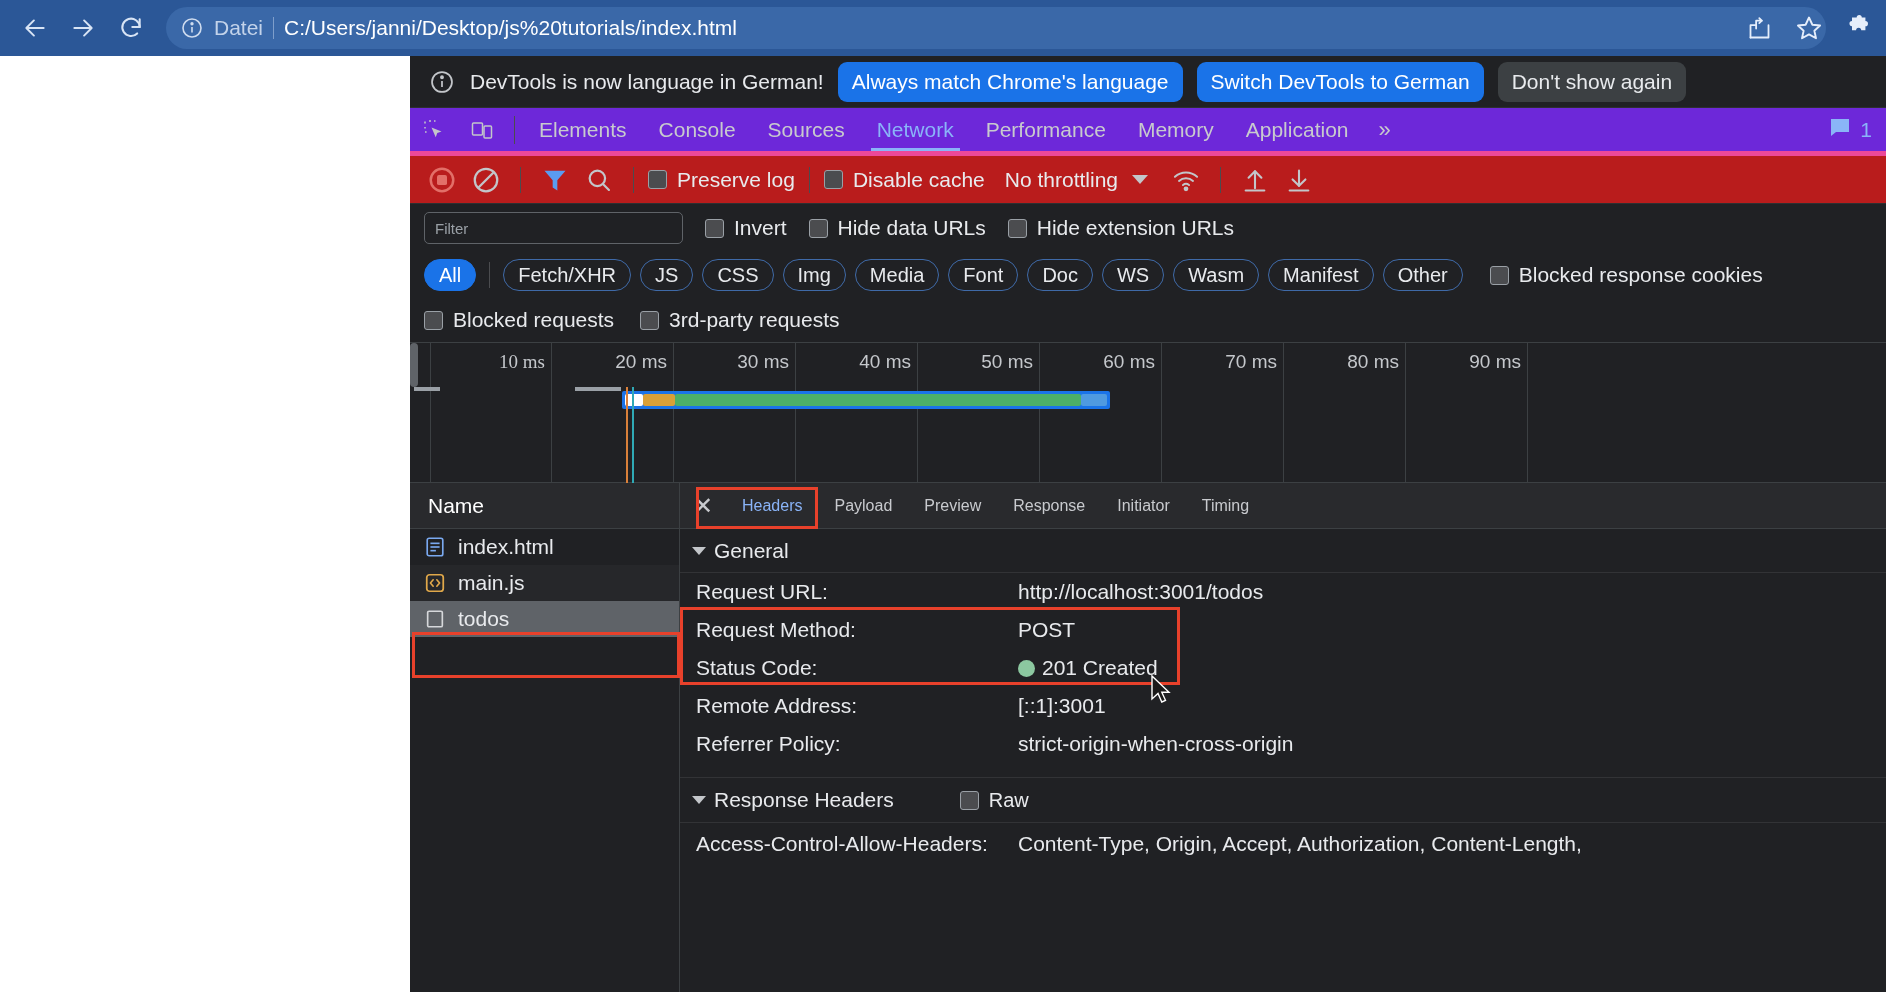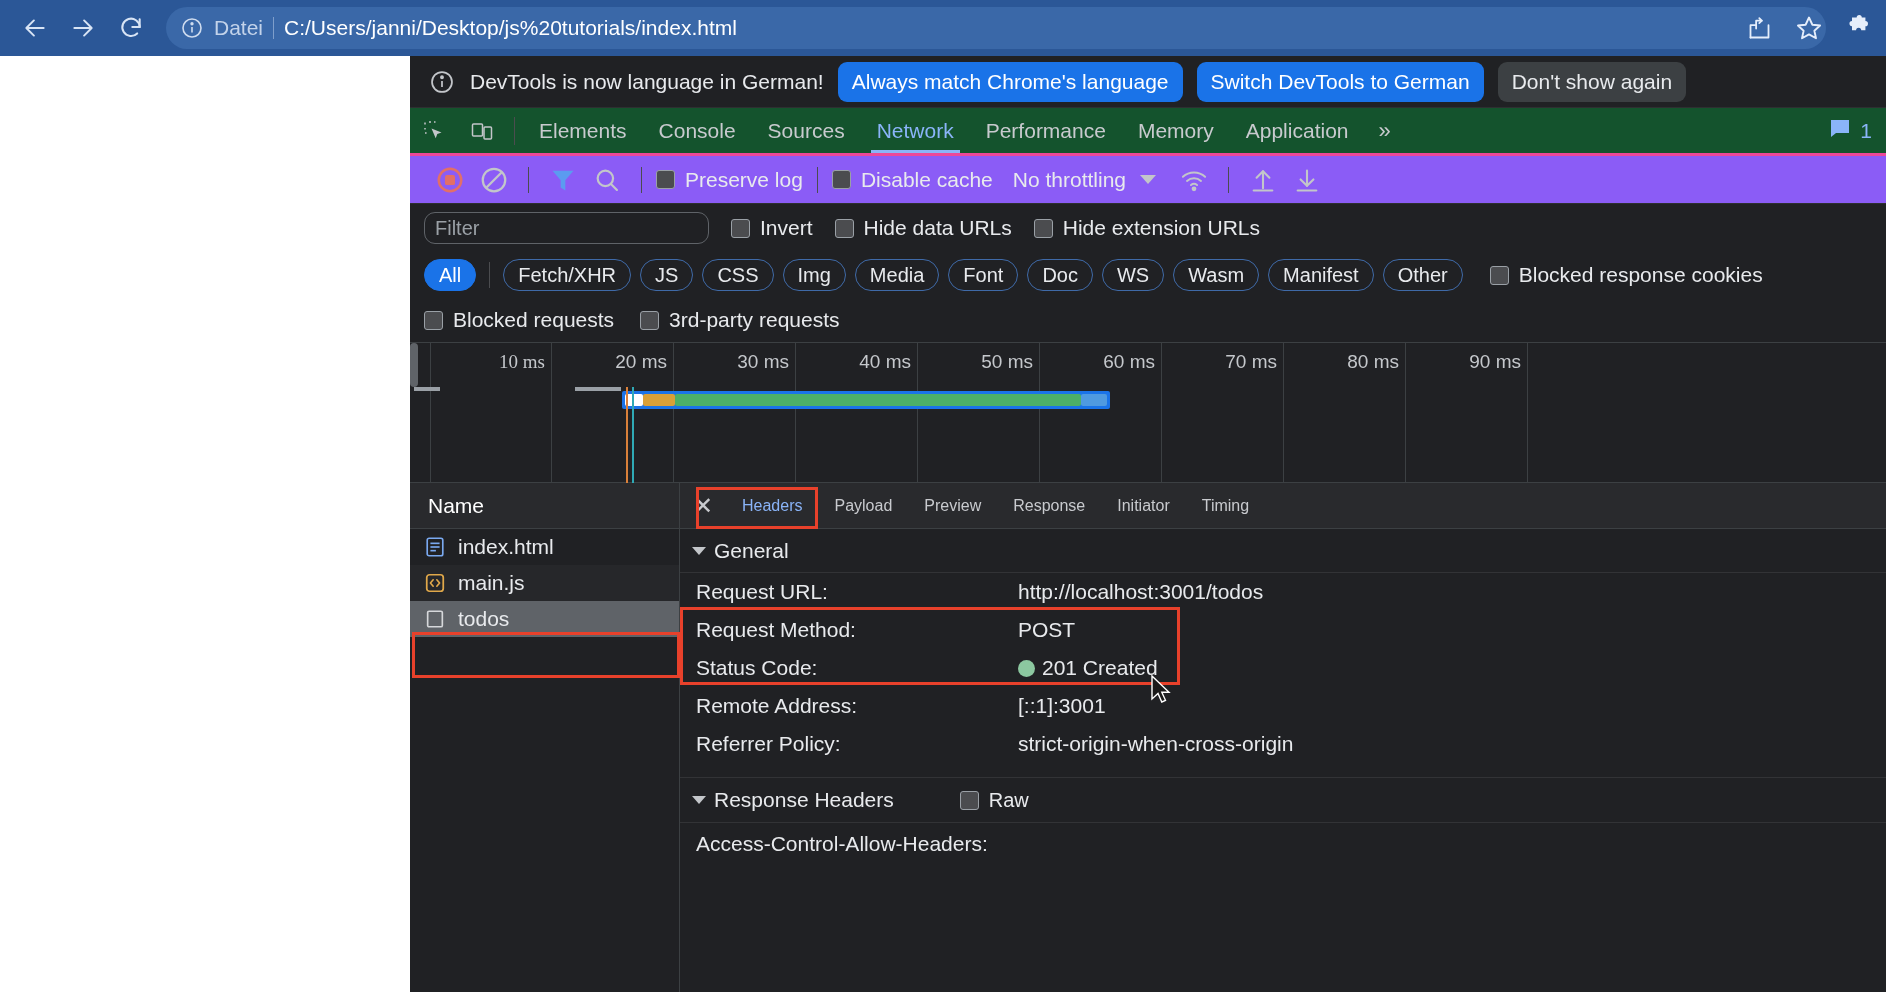--- a/index.html
+++ b/index.html
@@ -61,63 +61,63 @@
   .notif-text { font-size: 21px; color: #e8eaed; white-space: nowrap; }
   .notif-btn {
     background: #1a73e8; color: #fff; border: none; border-radius: 9px;
     height: 40px; padding: 0 14px; font-size: 21px;
     font-family: "Liberation Sans", sans-serif; white-space: nowrap;
   }
   .notif-btn.secondary { background: #3c4043; color: #e8eaed; }
 
   
   .tabstrip {
-    height: 48px; flex: 0 0 48px; background: #14532d;
-    display: flex; align-items: stretch; border-bottom: 3px solid #ec4899;
+    height: 48px; flex: 0 0 48px; background: #6d28d9;
+    display: flex; align-items: stretch; border-bottom: 5px solid #ec4899;
   }
   .tool-icon-btn { width: 48px; display:flex; align-items:center; justify-content:center; color:#c3c6ca; }
   .tabstrip-sep { width:1px; height:28px; background:#4b4c4f; align-self:center; margin: 0 8px; }
   .tab {
     display: flex; align-items: center; padding: 0 16px; font-size: 21px;
     color: #c8cace; position: relative; white-space: nowrap;
   }
   .tab.active { color: #8ab4f8; }
   .tab.active::after {
     content: ''; position: absolute; left: 10px; right: 10px; bottom: 0;
     height: 3px; background: #8ab4f8;
   }
   .tab-overflow { display:flex; align-items:center; padding: 0 14px; color:#c8cace; font-size: 22px; }
   .tabstrip-right { margin-left:auto; display:flex; align-items:center; gap: 8px; padding-right: 14px; }
   .msg-count { display:flex; align-items:center; gap:8px; color:#8ab4f8; font-size:21px; }
 
   
   .net-toolbar {
     height: 48px; flex: 0 0 48px; display:flex; align-items:center;
-    gap: 4px; padding-left: 20px; background:#8b5cf6;
+    gap: 4px; padding-left: 12px; background:#b91c1c;
     border-bottom: 1px solid #2e2f31;
   }
   .tb-icon { width: 40px; height:40px; display:flex; align-items:center; justify-content:center; color:#c3c6ca; }
   .tb-sep { width:1px; height:26px; background:#4b4c4f; margin: 0 10px; }
   .cb-label { display:flex; align-items:center; gap:10px; font-size:21px; color:#e8eaed; white-space:nowrap; }
   .cbox {
     width: 19px; height: 19px; border: 1px solid #9aa0a6; border-radius: 3px;
     background: #4b4c4f; display:inline-block; flex: 0 0 19px;
   }
   .throttle { display:flex; align-items:center; gap:14px; font-size:21px; color:#e8eaed; }
   .caret-down { width:0;height:0;border-left:8px solid transparent;border-right:8px solid transparent;border-top:9px solid #c3c6ca; }
 
   
   .filter-row {
     height: 48px; flex: 0 0 48px; display:flex; align-items:center;
     gap: 0; padding-left: 14px; background:#202124;
   }
   .filter-input {
-    width: 285px; height: 32px; background: transparent;
-    border: 1px solid #5f6368; border-radius: 11px; color: #e8eaed;
-    padding: 0 10px; font-size: 20px; font-family: "Liberation Sans", sans-serif;
+    width: 259px; height: 32px; background: transparent;
+    border: 1px solid #5f6368; border-radius: 5px; color: #e8eaed;
+    padding: 0 10px; font-size: 15px; font-family: "Liberation Sans", sans-serif;
     outline: none;
   }
   .filter-input::placeholder { color: #9aa0a6; }
   .filter-row .cb-label { margin-left: 22px; }
 
   
   .chips-row { height: 46px; flex: 0 0 46px; display:flex; align-items:center; gap: 9px; padding-left: 14px; }
   .chip {
     height: 32px; border-radius: 16px; border: 1px solid #3f6aa8;
     display:flex; align-items:center; padding: 0 14px; font-size: 20px;
@@ -548,20 +548,21 @@
             <span class="tri"></span>
             <span>Response Headers</span>
             <label class="raw-wrap">
               <span class="cbox"></span>
               <span>Raw</span>
             </label>
           </div>
 
           <div class="kv" style="height:42px;">
             <span class="k">Access-Control-Allow-Headers:</span>
+            <span class="v">Content-Type, Origin, Accept, Authorization, Content-Length,</span>
           </div>
         </div>
 
         <div class="hl-box" style="left:16px; top:4px; width:122px; height:42px;"></div>
         <div class="hl-box" style="left:0px; top:124px; width:500px; height:78px;"></div>
 
         <div class="cursor-arrow" style="left:470px; top:192px;">
           <svg width="22" height="30" viewBox="0 0 22 30">
               <path d="M2 1 L2 24 L8 18.5 L11.8 27 L15.5 25.3 L11.8 17.2 L19 17.2 Z" fill="#1a1a1a" stroke="#ffffff" stroke-width="1.4"></path>
             </svg>

